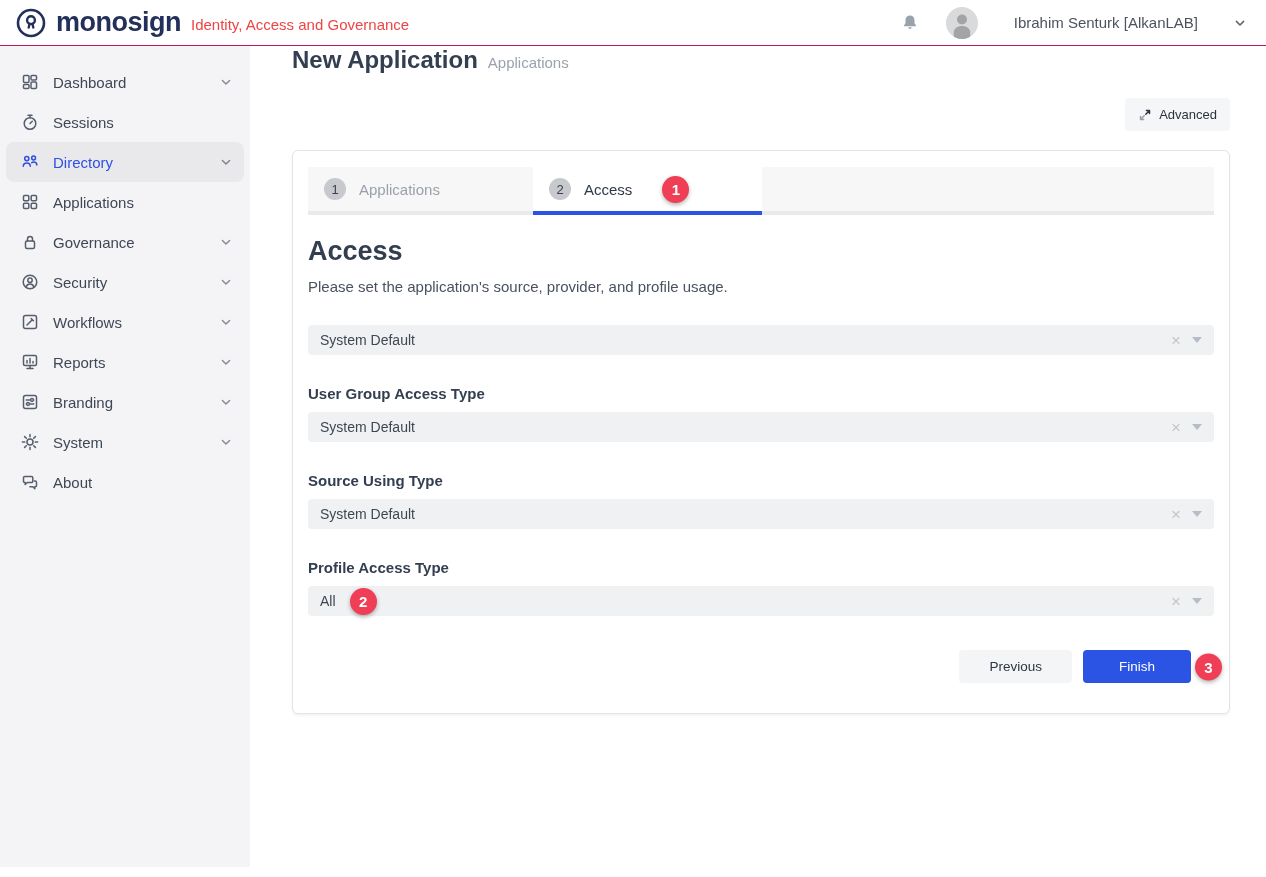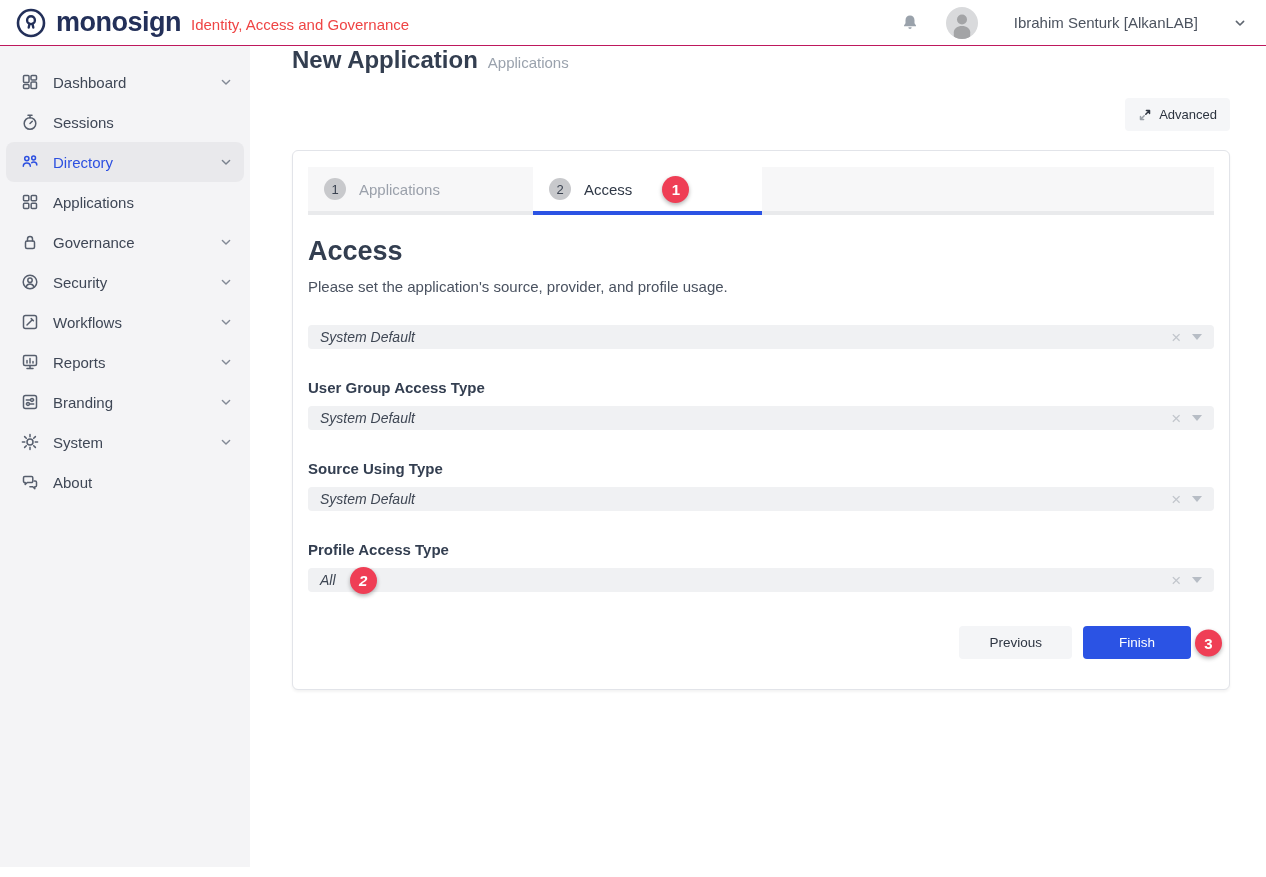--- a/index.html
+++ b/index.html
@@ -89,21 +89,21 @@
   }
   .tab-access .ann-badge { margin-left: 17px; }
 
   .card-body { padding: 0 0 0 0; }
   .form-title { font-size: 27px; font-weight: 600; color: #333e50; margin: 21px 0 0 0; }
   .form-desc { font-size: 15px; color: #4a5260; margin: 11px 0 0 0; }
   .field { margin-top: 30px; }
   .field-label { font-size: 15px; font-weight: 600; color: #333e50; display: block; margin-bottom: 10px; }
   .select {
     height: 24px; background: #f0f1f3; border-radius: 4px;
-    display: flex; align-items: center; padding: 0 12px; cursor: pointer; font-style: italic;
+    display: flex; align-items: center; padding: 15px 12px; cursor: pointer;
   }
   .select-value { font-size: 14px; color: #3f4754; }
   .select-controls { margin-left: auto; display: flex; align-items: center; gap: 11px; }
   .clear-x { color: #c2c6cc; font-size: 17px; line-height: 1; cursor: pointer; }
   .caret-down {
     width: 0; height: 0; border-left: 5px solid transparent; border-right: 5px solid transparent;
     border-top: 6px solid #b7bdc5;
   }
   .select .ann-badge { margin-left: 14px; }
 

